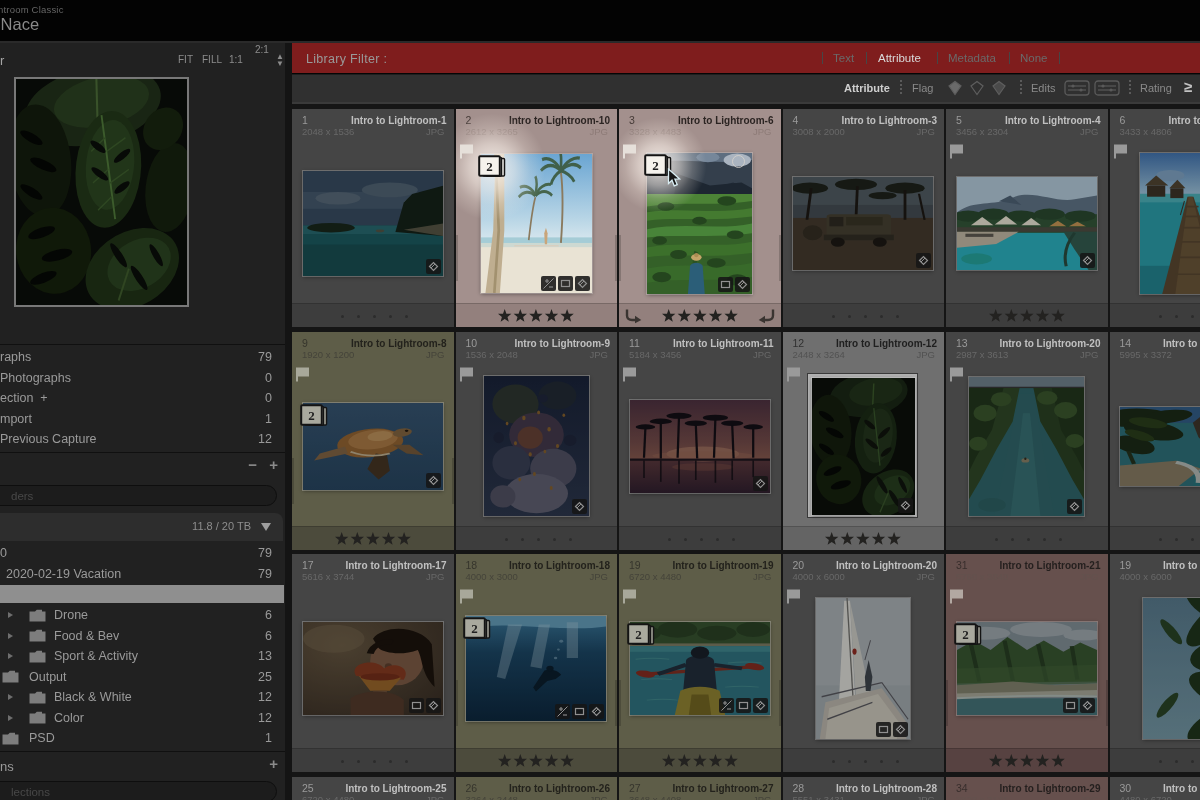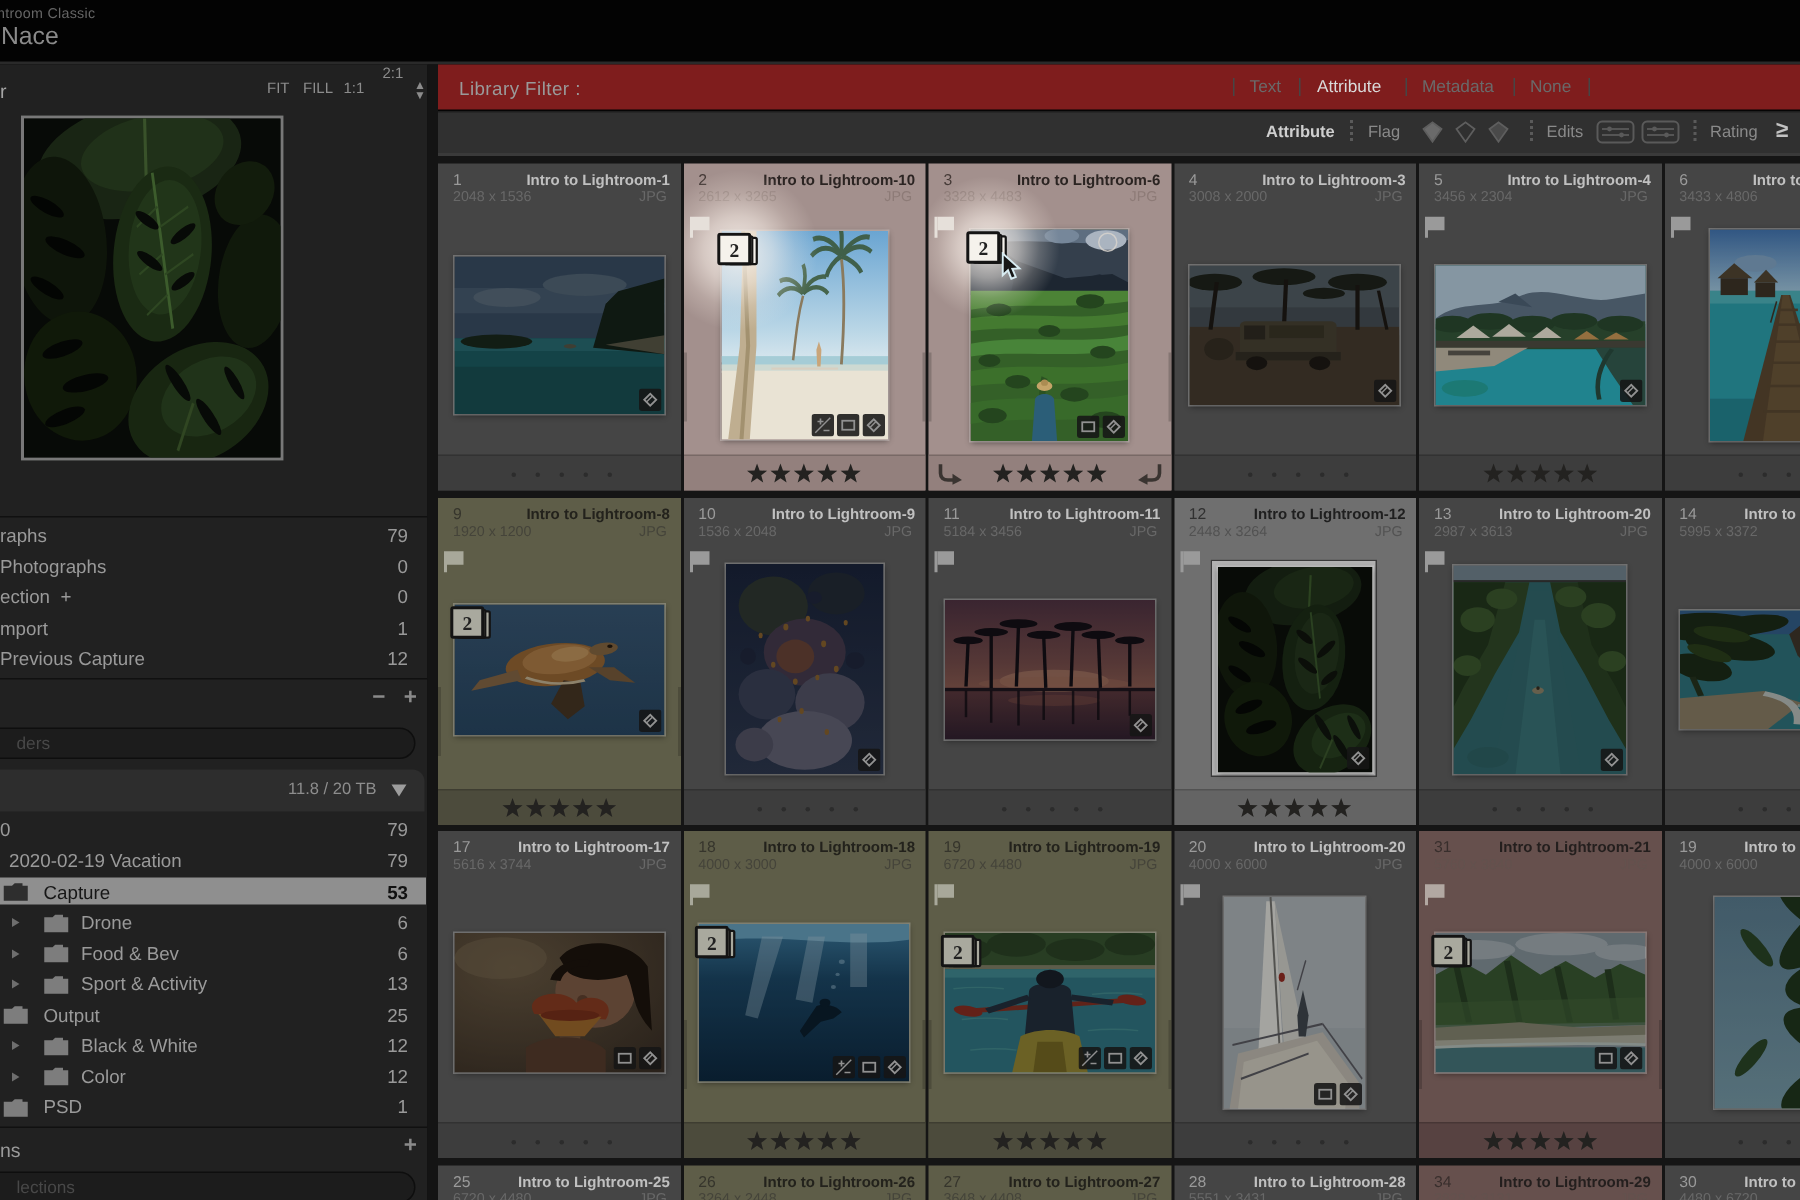--- a/index.html
+++ b/index.html
@@ -142,27 +142,20 @@
     </div>
     <div class="srow" style="top:500px;color:#9a9a9a">
       <span class="lbl" style="left:0px">0</span>
       <span class="cnt" style="color:#999">79</span>
     </div>
     <div class="srow" style="top:520.5px;color:#9a9a9a">
       <span class="lbl" style="left:6px">2020-02-19 Vacation</span>
       <span class="cnt" style="color:#999">79</span>
     </div>
     <div id="caprow"></div>
-    <div class="srow" style="top:541.5px;color:#161616">
-      <svg style="position:absolute;left:2px;top:3.5px" width="17" height="13" viewBox="0 0 17 13">
-        <path d="M0.5,2.5 L6,2.5 L7.8,0.8 L13,0.8 L13,2.5 L16.5,2.5 L16.5,12.5 L0.5,12.5 Z" fill="#2e2e2e"></path>
-      </svg>
-      <span class="lbl" style="left:29px;color:#161616">Capture</span>
-      <span class="cnt" style="color:#111;font-weight:bold">53</span>
-    </div>
     <div class="srow" style="top:562px;color:#9a9a9a">
       <span style="position:absolute;left:8px;top:7px;width:0;height:0;border-top:3.5px solid transparent;border-bottom:3.5px solid transparent;border-left:5px solid #6e6e6e"></span>
       <svg style="position:absolute;left:29px;top:3.5px" width="17" height="13" viewBox="0 0 17 13">
         <path d="M0.5,2.5 L6,2.5 L7.8,0.8 L13,0.8 L13,2.5 L16.5,2.5 L16.5,12.5 L0.5,12.5 Z" fill="#7d7d7d"></path>
       </svg>
       <span class="lbl" style="left:54px">Drone</span>
       <span class="cnt" style="color:#999">6</span>
     </div>
     <div class="srow" style="top:582.5px;color:#9a9a9a">
       <span style="position:absolute;left:8px;top:7px;width:0;height:0;border-top:3.5px solid transparent;border-bottom:3.5px solid transparent;border-left:5px solid #6e6e6e"></span>

